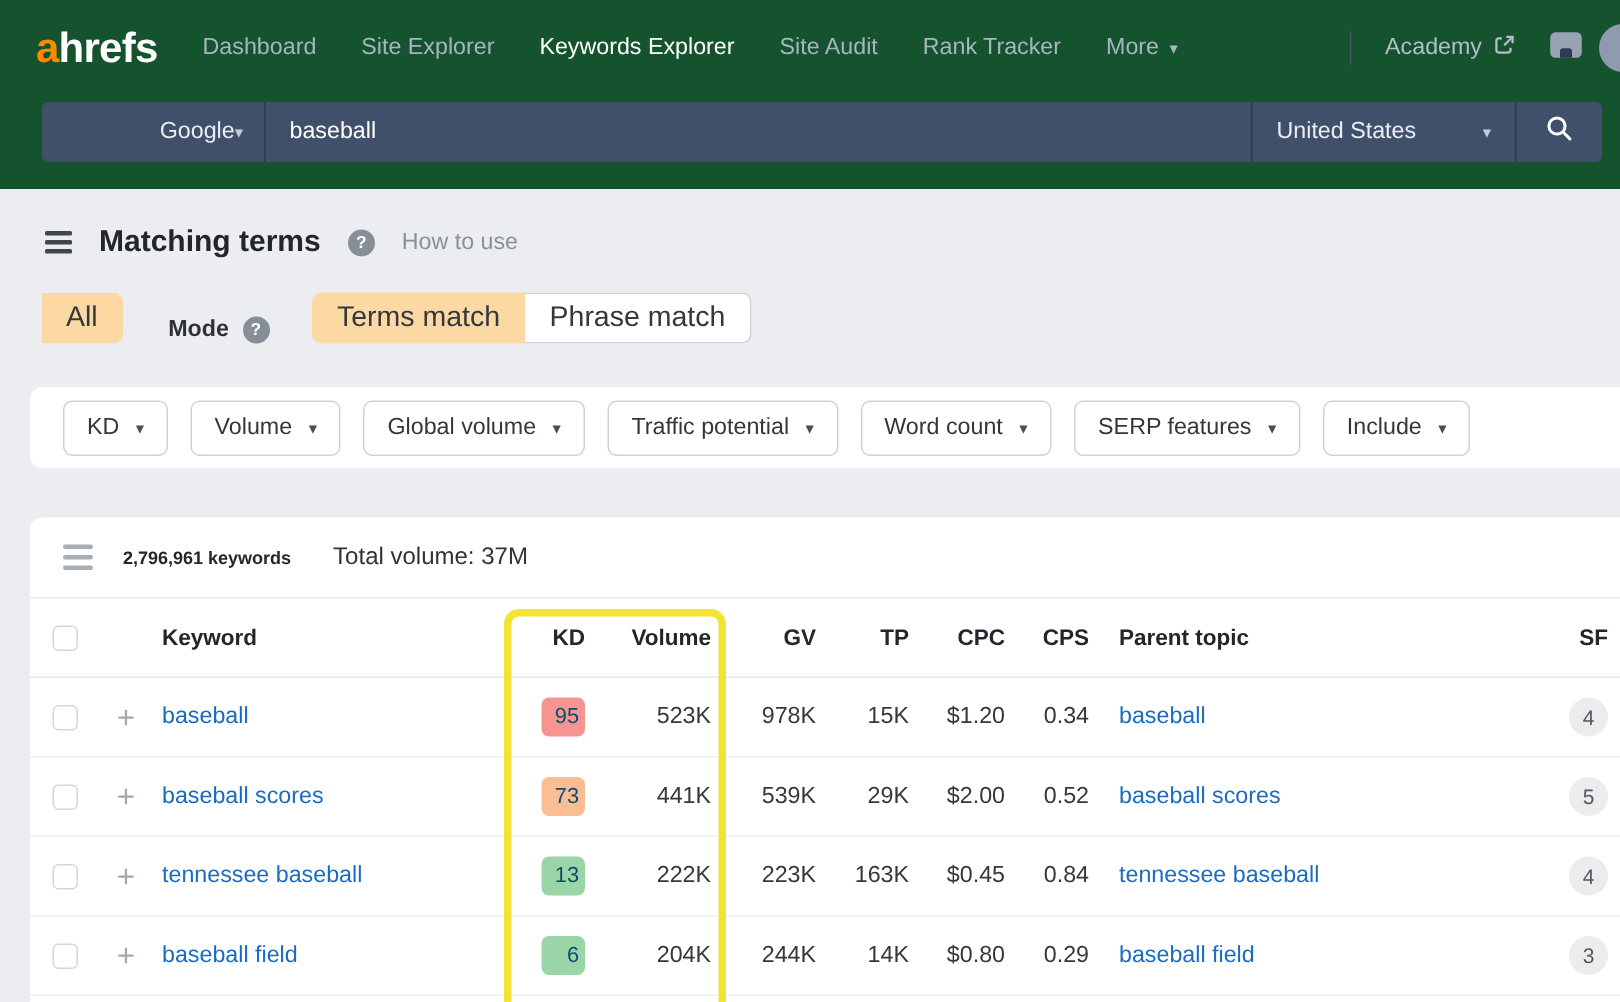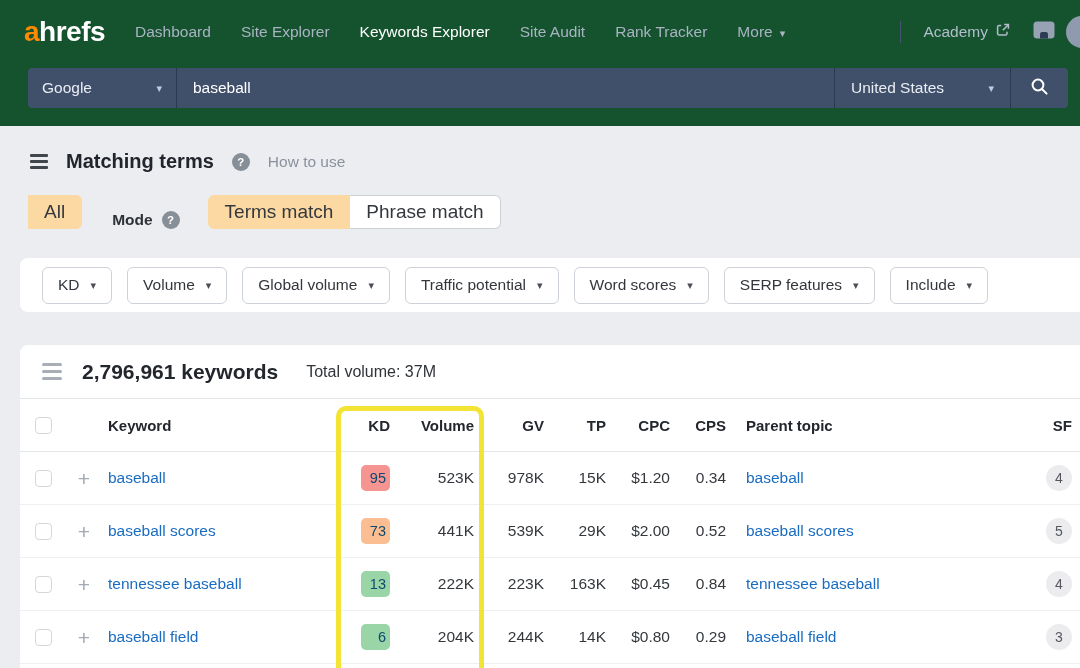--- a/index.html
+++ b/index.html
@@ -20,21 +20,21 @@
   .nav-right { display:flex; align-items:center; margin-left:auto; gap:22px; }
   .nav-divider { width:1px; height:22px; background:#46536e; }
   .academy { display:flex; align-items:center; gap:8px; color:#b3bdcd; }
   .tray-icon { display:inline-block; cursor:pointer; }
   .edge-circle { position:absolute; right:-18px; top:16px; width:32px; height:32px; border-radius:50%; background:#8f9aae; }
 
   
   .search-row { padding:4px 12px 0 28px; }
   .search-bar { display:flex; height:40px; background:#40506b; border-radius:4px; overflow:hidden; align-items:stretch; }
   .seg { display:flex; align-items:center; color:#e9edf4; font-size:15.5px; }
-  .seg-engine { width:148px; padding:0 14px; justify-content:space-between; cursor:pointer; }
+  .seg-engine { width:148px; padding:0 14px; justify-content:flex-end; cursor:pointer; }
   .seg-engine .caret, .seg-country .caret { font-size:11px; color:#c3cbd8; }
   .seg-input { flex:1; border-left:1px solid #2c3950; padding-left:16px; }
   .seg-input input { background:transparent; border:none; outline:none; color:#ffffff; font-size:15.5px; width:100%; font-family:inherit; }
   .seg-country { width:176px; border-left:1px solid #2c3950; padding:0 16px; justify-content:space-between; cursor:pointer; }
   .seg-search { width:58px; border-left:1px solid #2c3950; justify-content:center; cursor:pointer; }
 
   
   .head-row { display:flex; align-items:center; padding:24px 0 0 30px; gap:18px; }
   .burger { display:inline-flex; flex-direction:column; gap:3.5px; cursor:pointer; }
   .burger i { display:block; width:18px; height:2.5px; background:#41464d; border-radius:1px; }
@@ -55,21 +55,21 @@
   
   .filter-strip { position:absolute; left:20px; right:-40px; top:258px; height:54px; background:#fff; border-radius:8px 0 0 8px; display:flex; align-items:center; padding-left:22px; gap:15px; white-space:nowrap; }
   .fbtn { display:inline-flex; align-items:center; gap:11px; height:37px; padding:0 15px; background:#fff; border:1px solid #cdd2d8; border-radius:6px; font-size:15.5px; color:#33373d; cursor:pointer; }
   .fbtn .caret { font-size:11px; color:#4a4f56; }
 
   
   .card { position:absolute; left:20px; right:-20px; top:345px; bottom:-10px; background:#fff; border-radius:8px 0 0 0; }
   .card-head { display:flex; align-items:center; height:54px; padding-left:22px; gap:20px; border-bottom:1px solid #e4e7ea; }
   .burger2 { display:inline-flex; flex-direction:column; gap:4px; cursor:pointer; }
   .burger2 i { display:block; width:20px; height:3px; background:#a8aeb6; border-radius:1.5px; }
-  .kw-count { font-size:21px; font-weight:700; color:#23272d; }
+  .kw-count { font-size:12px; font-weight:700; color:#23272d; }
   .total-vol { font-size:16px; color:#2f343a; margin-left:8px; }
 
   .trow { display:grid; grid-template-columns:46px 36px 224px 64px 84px 70px 62px 64px 56px 1fr 52px 28px; align-items:center; height:53px; border-bottom:1px solid #edeff2; }
   .trow.thead { border-bottom:1px solid #e3e6ea; }
   .cell { font-size:15.5px; color:#34383d; }
   .c-check { display:flex; justify-content:center; }
   .checkbox { width:17px; height:17px; border:1.5px solid #d3d7dc; border-radius:4px; background:#fff; cursor:pointer; }
   .c-plus { text-align:center; font-size:21px; color:#a4aab2; font-weight:400; cursor:pointer; line-height:1; }
   .c-kw { padding-left:6px; }
   .c-kw a, .c-parent a { color:#1a6cc1; text-decoration:none; cursor:pointer; font-size:15.5px; }
@@ -187,21 +187,21 @@
       </span>
     <span class="fbtn">
         <span>Global volume</span>
         <span class="caret">▾</span>
       </span>
     <span class="fbtn">
         <span>Traffic potential</span>
         <span class="caret">▾</span>
       </span>
     <span class="fbtn">
-        <span>Word scores</span>
+        <span>Word count</span>
         <span class="caret">▾</span>
       </span>
     <span class="fbtn">
         <span>SERP features</span>
         <span class="caret">▾</span>
       </span>
     <span class="fbtn">
         <span>Include</span>
         <span class="caret">▾</span>
       </span>

